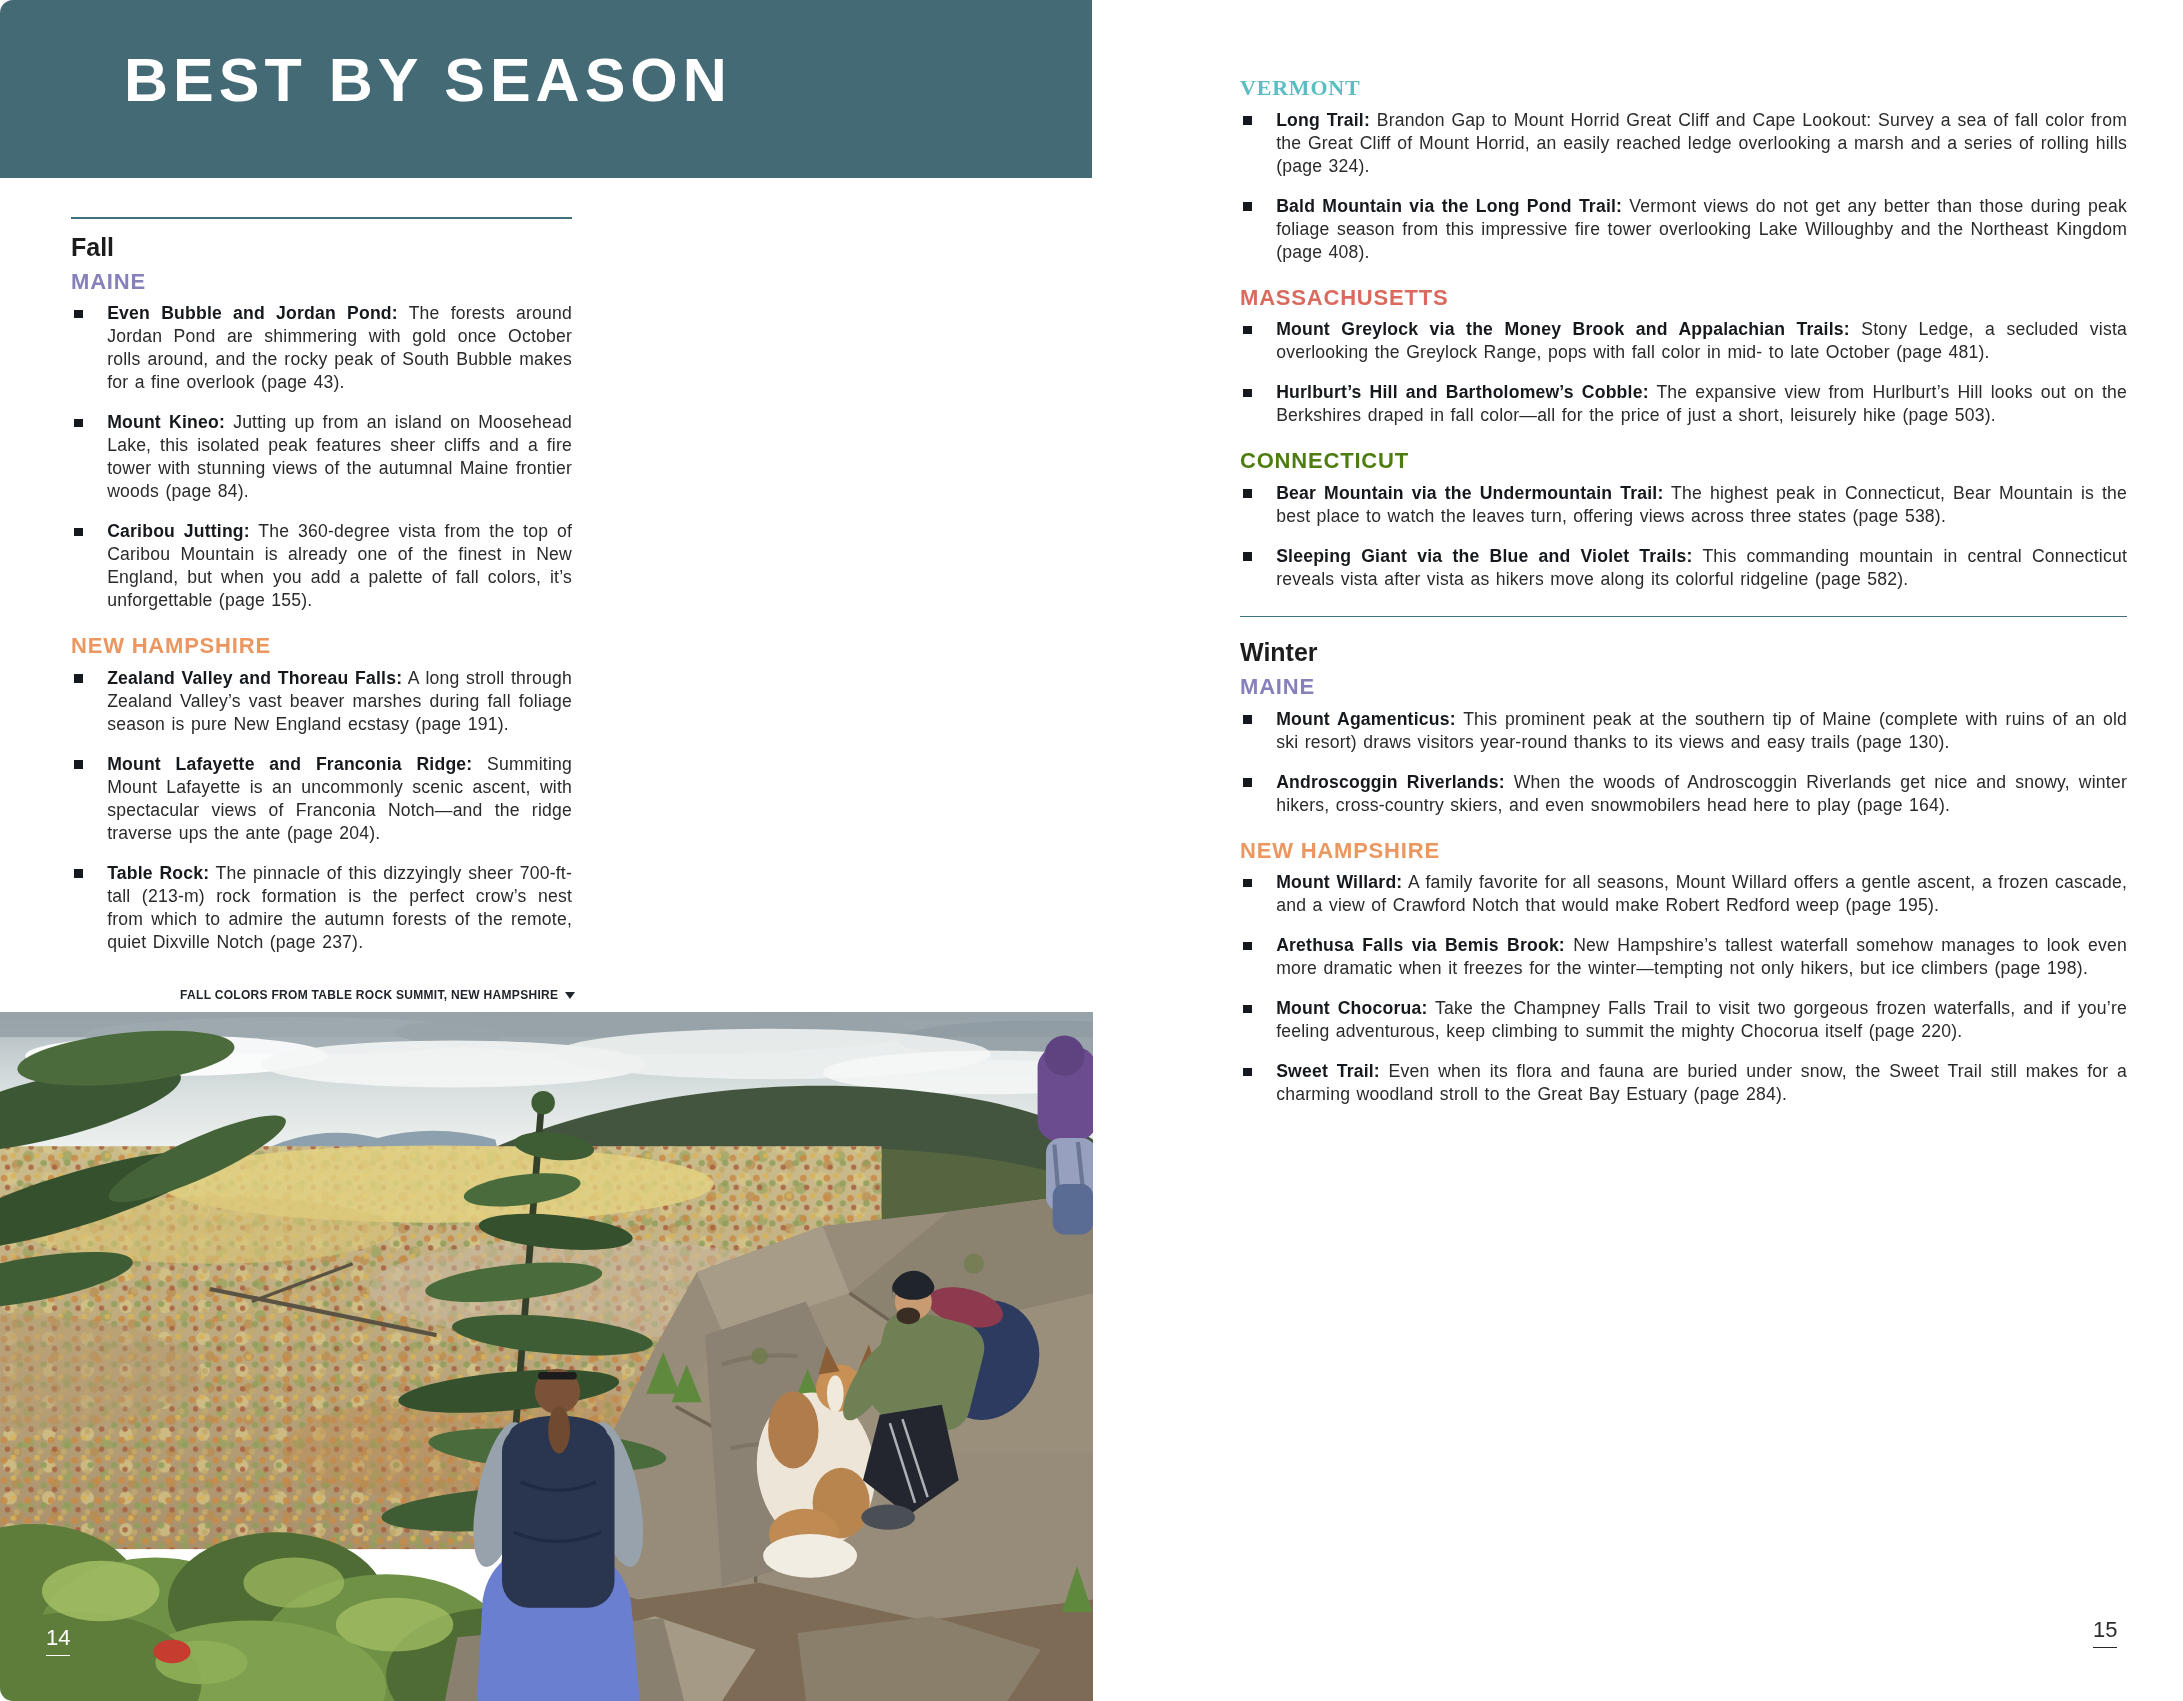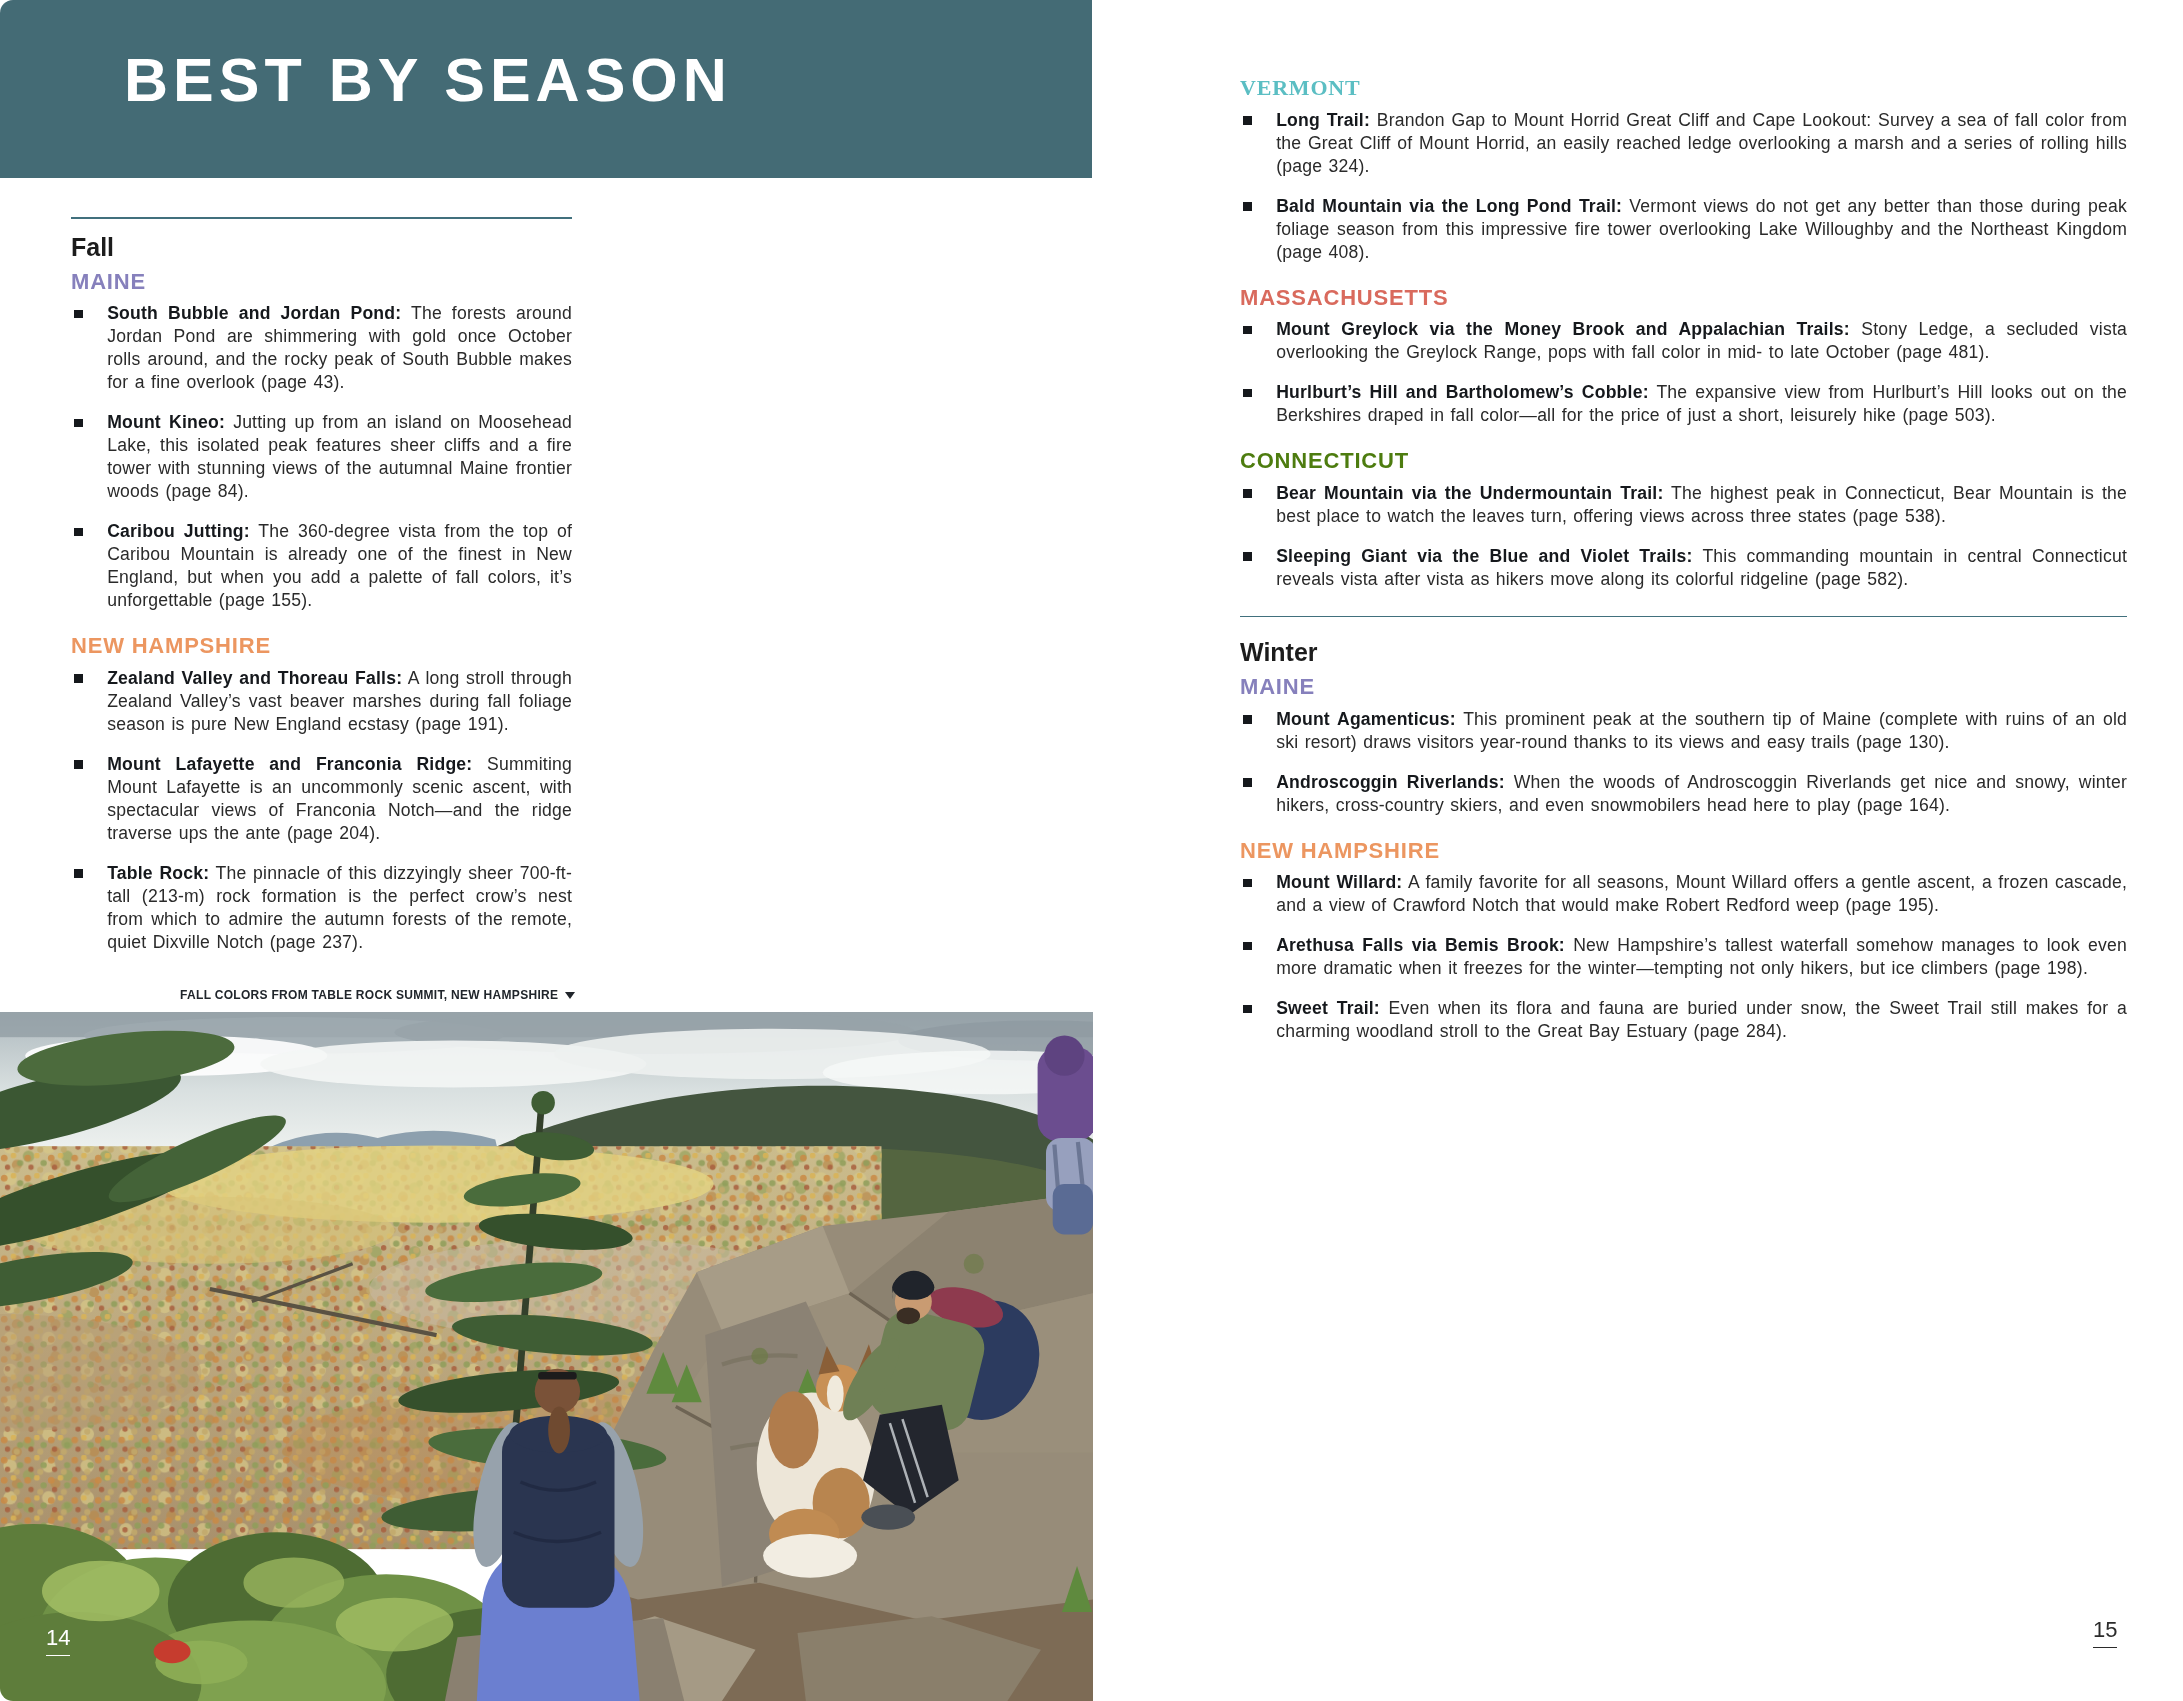--- a/index.html
+++ b/index.html
@@ -84,21 +84,21 @@
     <h1>BEST BY SEASON</h1>
   </div>
 
   <div class="col-left">
     <hr class="rule">
     <h2 class="season">Fall</h2>
 
     <h3 class="state state-maine first">MAINE</h3>
     <div class="item">
       <span class="marker"></span>
-      <p><b>South Bubble and Jordan Pond:</b> <span>The forests around Jordan Pond are shimmering with gold once October rolls around, and the rocky peak of South Bubble makes for a fine overlook (page 43).</span></p>
+      <p><b>Even Bubble and Jordan Pond:</b> <span>The forests around Jordan Pond are shimmering with gold once October rolls around, and the rocky peak of South Bubble makes for a fine overlook (page 43).</span></p>
     </div>
     <div class="item">
       <span class="marker"></span>
       <p><b>Mount Kineo:</b> <span>Jutting up from an island on Moosehead Lake, this isolated peak features sheer cliffs and a fire tower with stunning views of the autumnal Maine frontier woods (page 84).</span></p>
     </div>
     <div class="item">
       <span class="marker"></span>
       <p><b>Caribou Jutting:</b> <span>The 360-degree vista from the top of Caribou Mountain is already one of the finest in New England, but when you add a palette of fall colors, it’s unforgettable (page 155).</span></p>
     </div>
 
@@ -343,20 +343,24 @@
     <div class="item">
       <span class="marker"></span>
       <p><b>Mount Willard:</b> <span>A family favorite for all seasons, Mount Willard offers a gentle ascent, a frozen cascade, and a view of Crawford Notch that would make Robert Redford weep (page 195).</span></p>
     </div>
     <div class="item">
       <span class="marker"></span>
       <p><b>Arethusa Falls via Bemis Brook:</b> <span>New Hampshire’s tallest waterfall somehow manages to look even more dramatic when it freezes for the winter—tempting not only hikers, but ice climbers (page 198).</span></p>
     </div>
     <div class="item">
       <span class="marker"></span>
+      <p><b>Mount Chocorua:</b> <span>Take the Champney Falls Trail to visit two gorgeous frozen waterfalls, and if you’re feeling adventurous, keep climbing to summit the mighty Chocorua itself (page 220).</span></p>
+    </div>
+    <div class="item">
+      <span class="marker"></span>
       <p><b>Sweet Trail:</b> <span>Even when its flora and fauna are buried under snow, the Sweet Trail still makes for a charming woodland stroll to the Great Bay Estuary (page 284).</span></p>
     </div>
   </div>
 
   <div class="pagenum pagenum-right">15</div>
 
 </div>
 
 
 </body></html>

